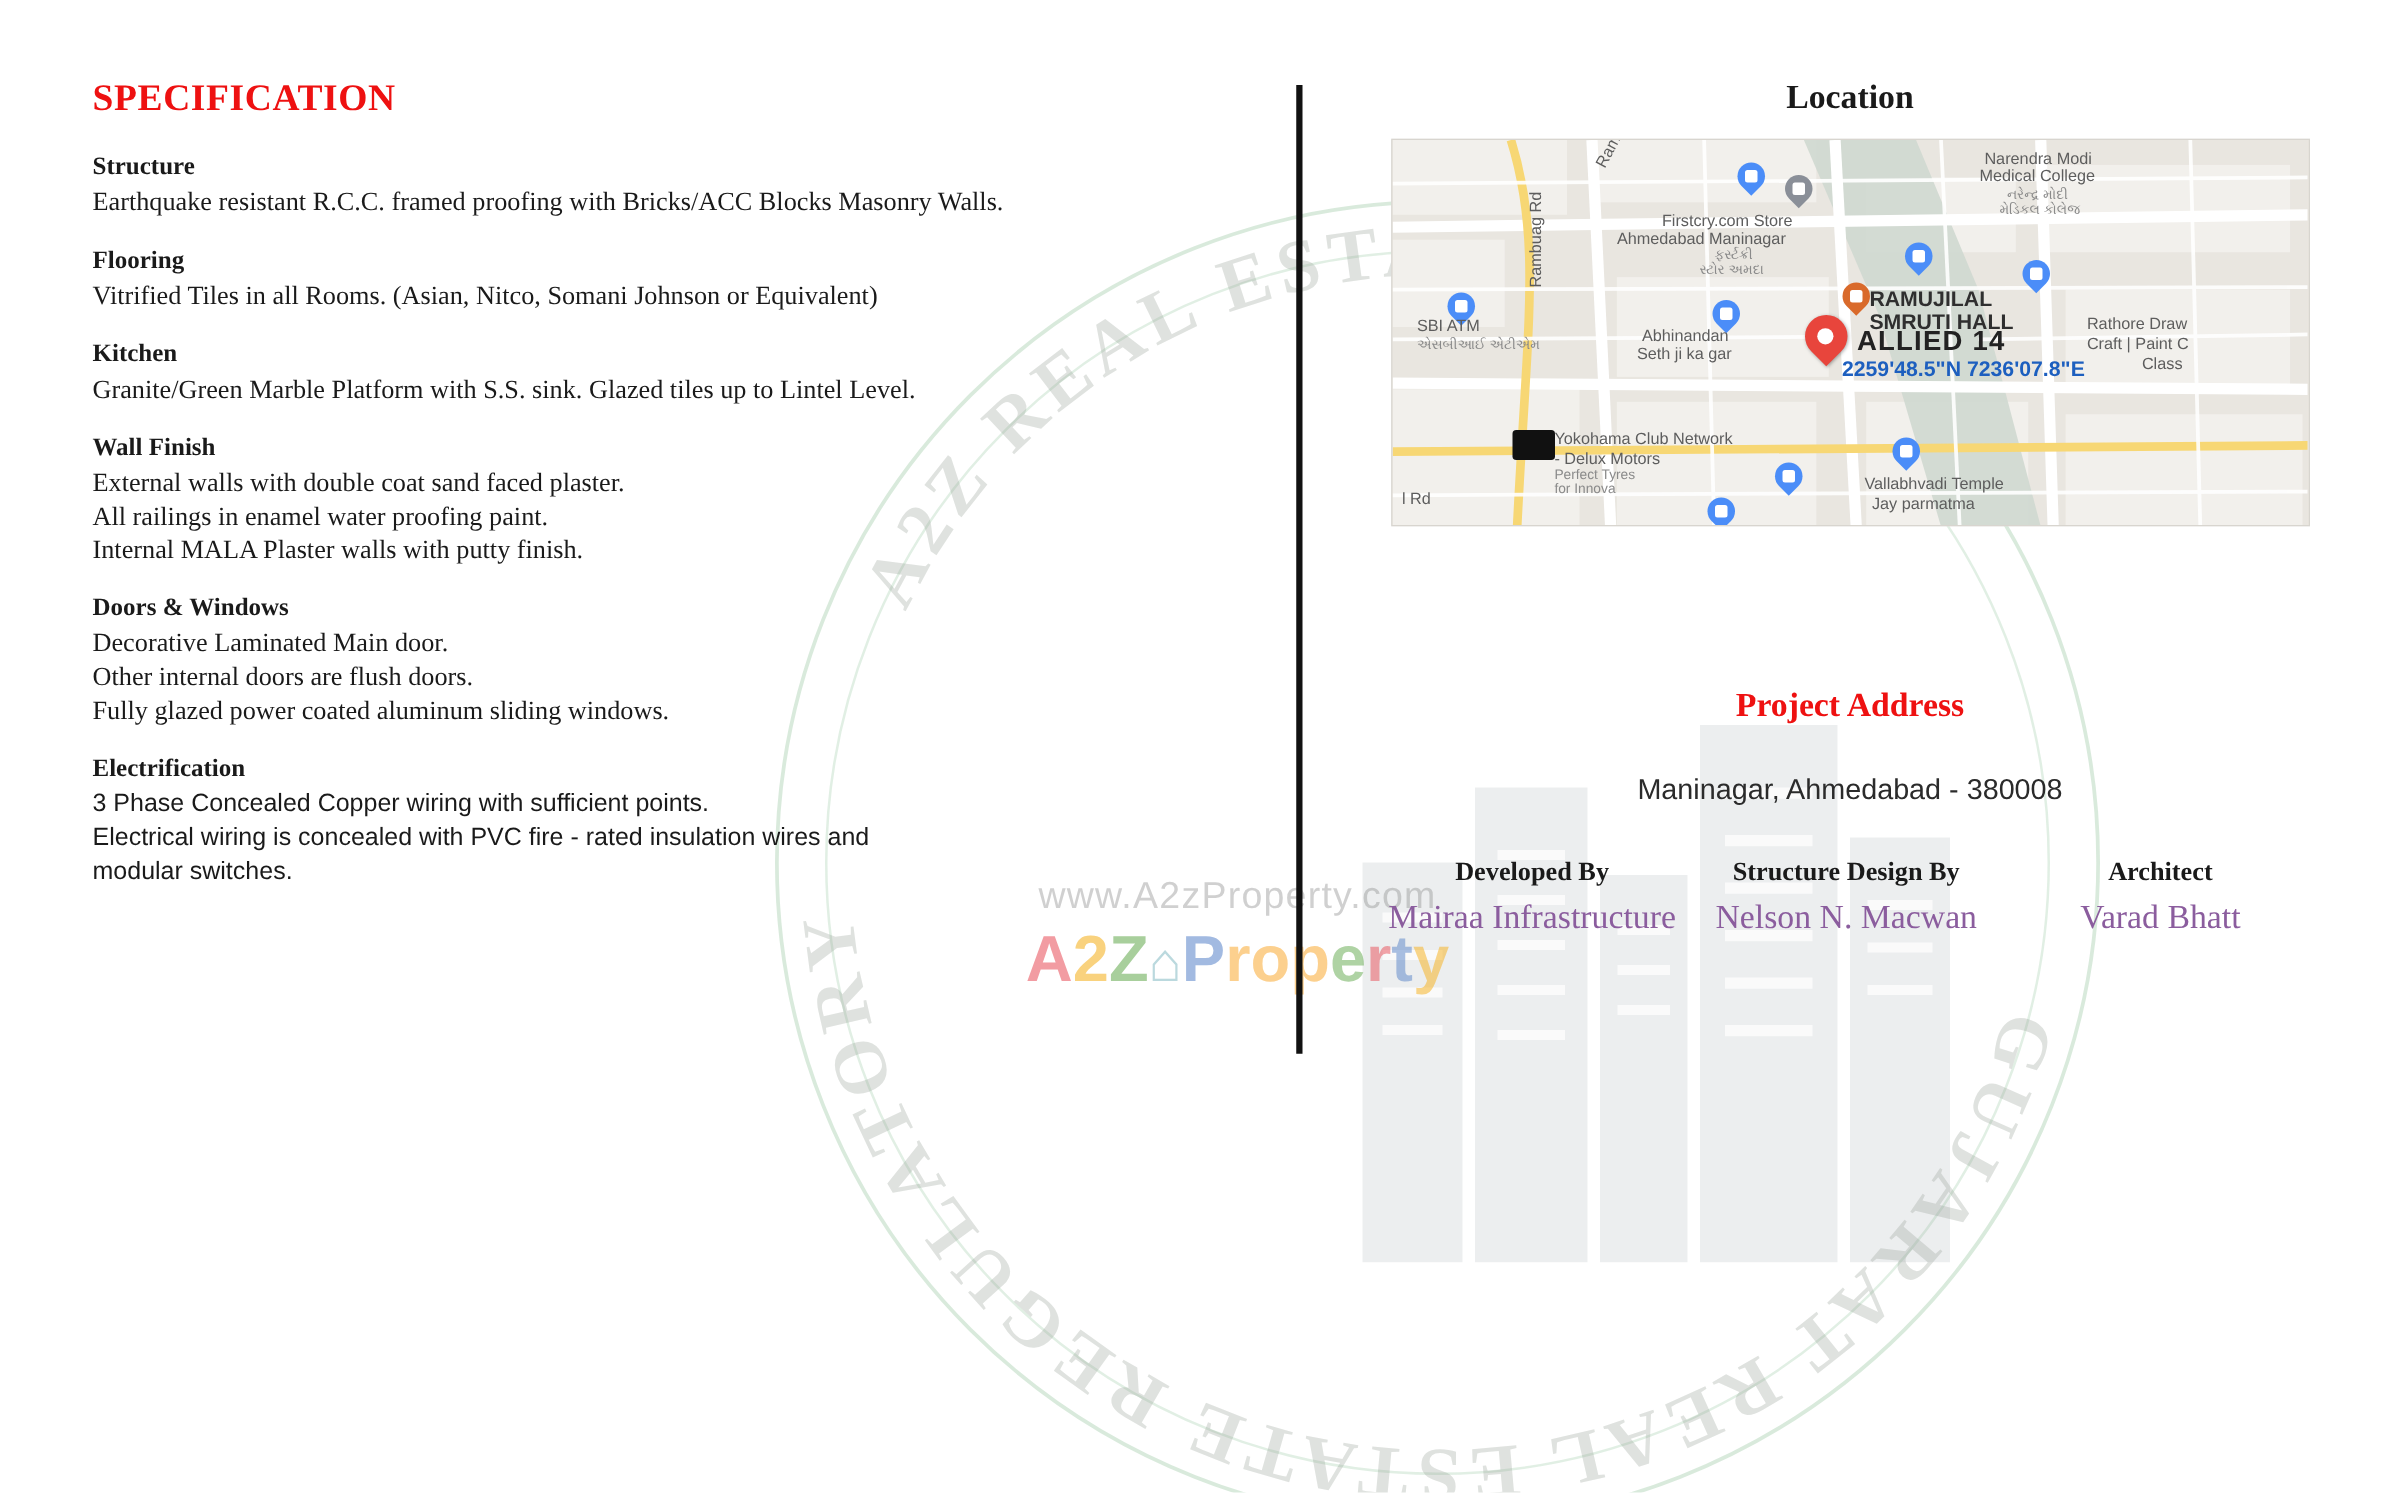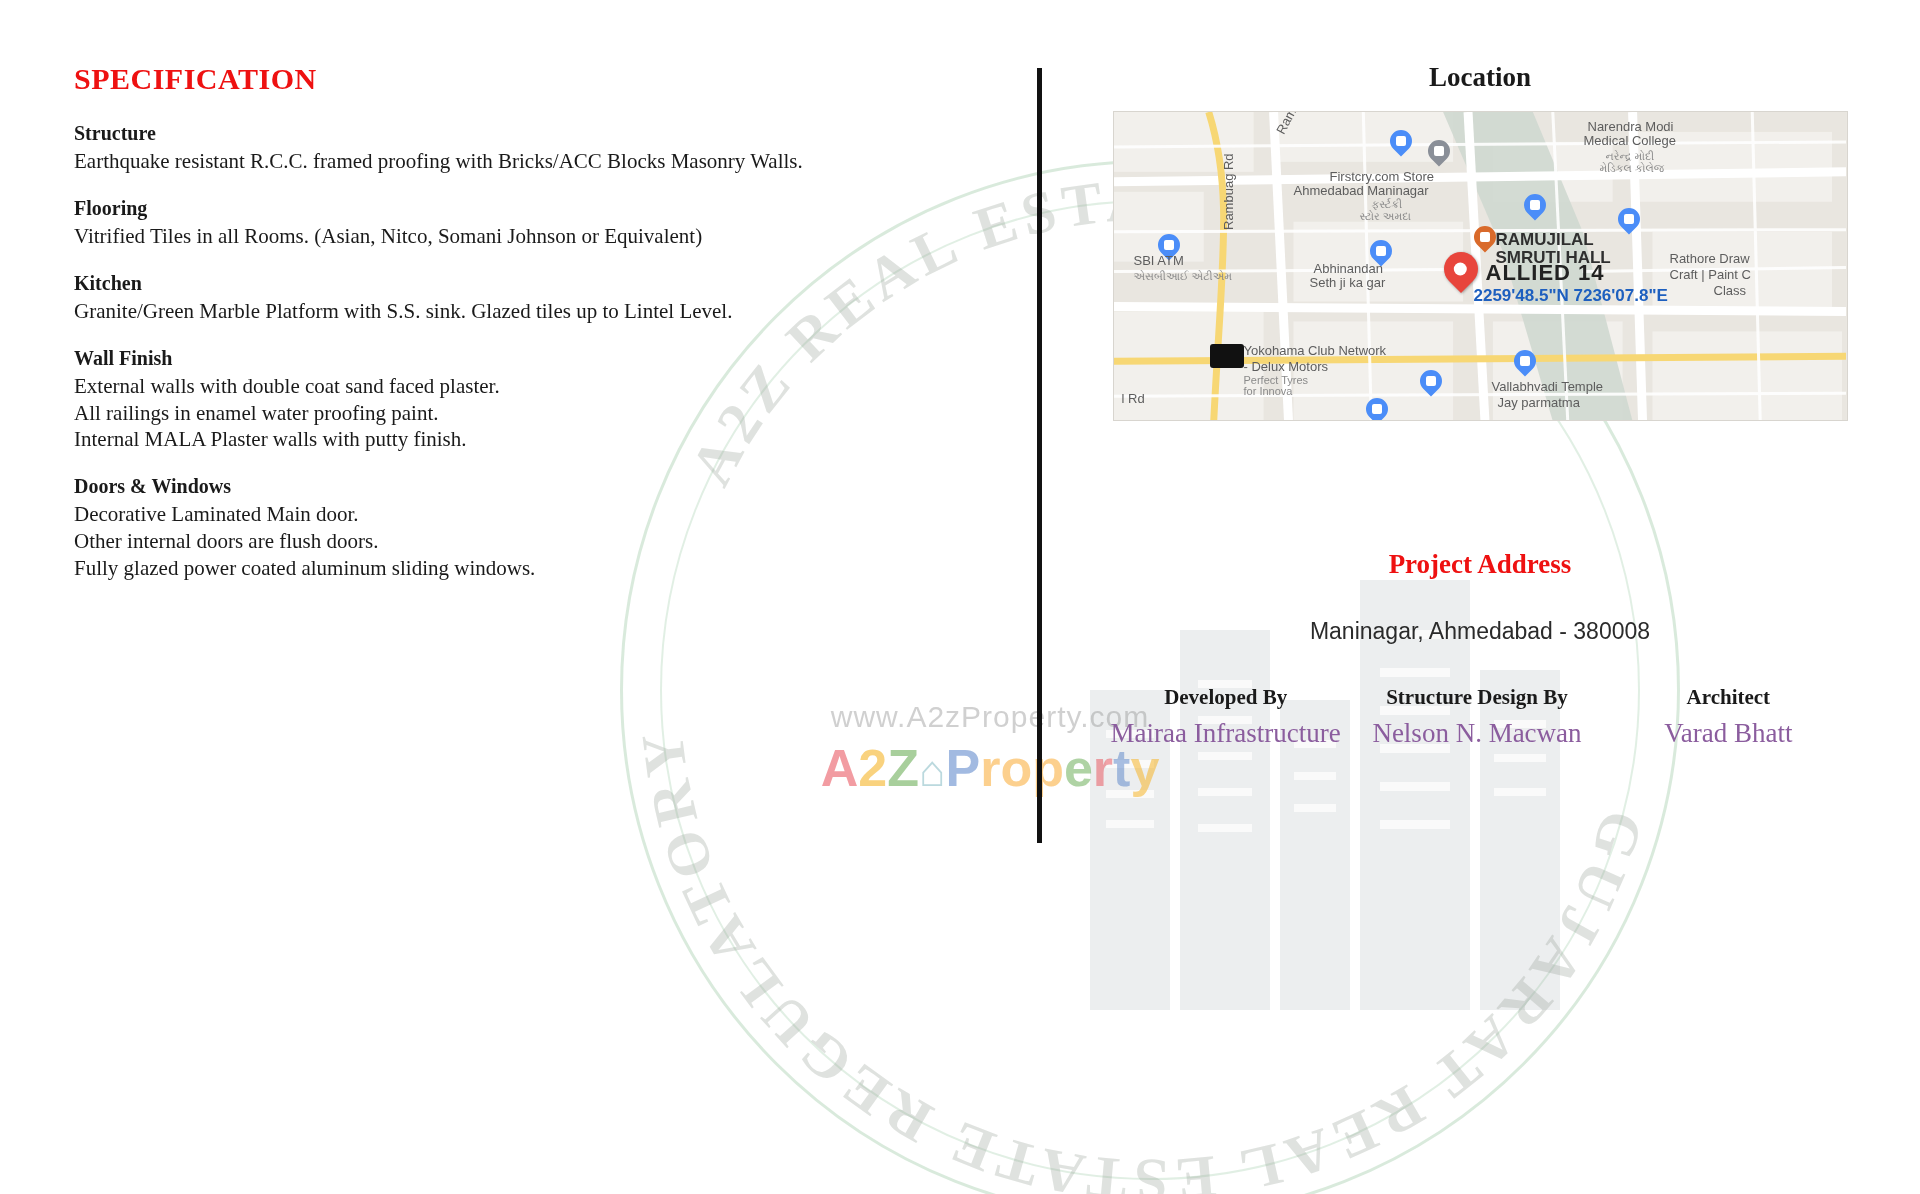--- a/index.html
+++ b/index.html
@@ -376,20 +376,26 @@
       <div class="spec-line">Internal MALA Plaster walls with putty finish.</div>
     </div>
 
     <div class="spec-block">
       <div class="spec-head">Doors &amp; Windows</div>
       <div class="spec-line">Decorative Laminated Main door.</div>
       <div class="spec-line">Other internal doors are flush doors.</div>
       <div class="spec-line">Fully glazed power coated aluminum sliding windows.</div>
     </div>
 
+    <div class="spec-block sans">
+      <div class="spec-head">Electrification</div>
+      <div class="spec-line">3 Phase Concealed Copper wiring with sufficient points.</div>
+      <div class="spec-line">Electrical wiring is concealed with PVC fire - rated insulation wires and</div>
+      <div class="spec-line">modular switches.</div>
+    </div>
 
   </div>
 
   <div class="right-col">
     <div class="loc-title">Location</div>
 
     <div class="map-wrap">
       <svg viewBox="0 0 735 310" xmlns="http://www.w3.org/2000/svg">
         <rect x="0" y="0" width="735" height="310" fill="#e9e6e0"></rect>
 

